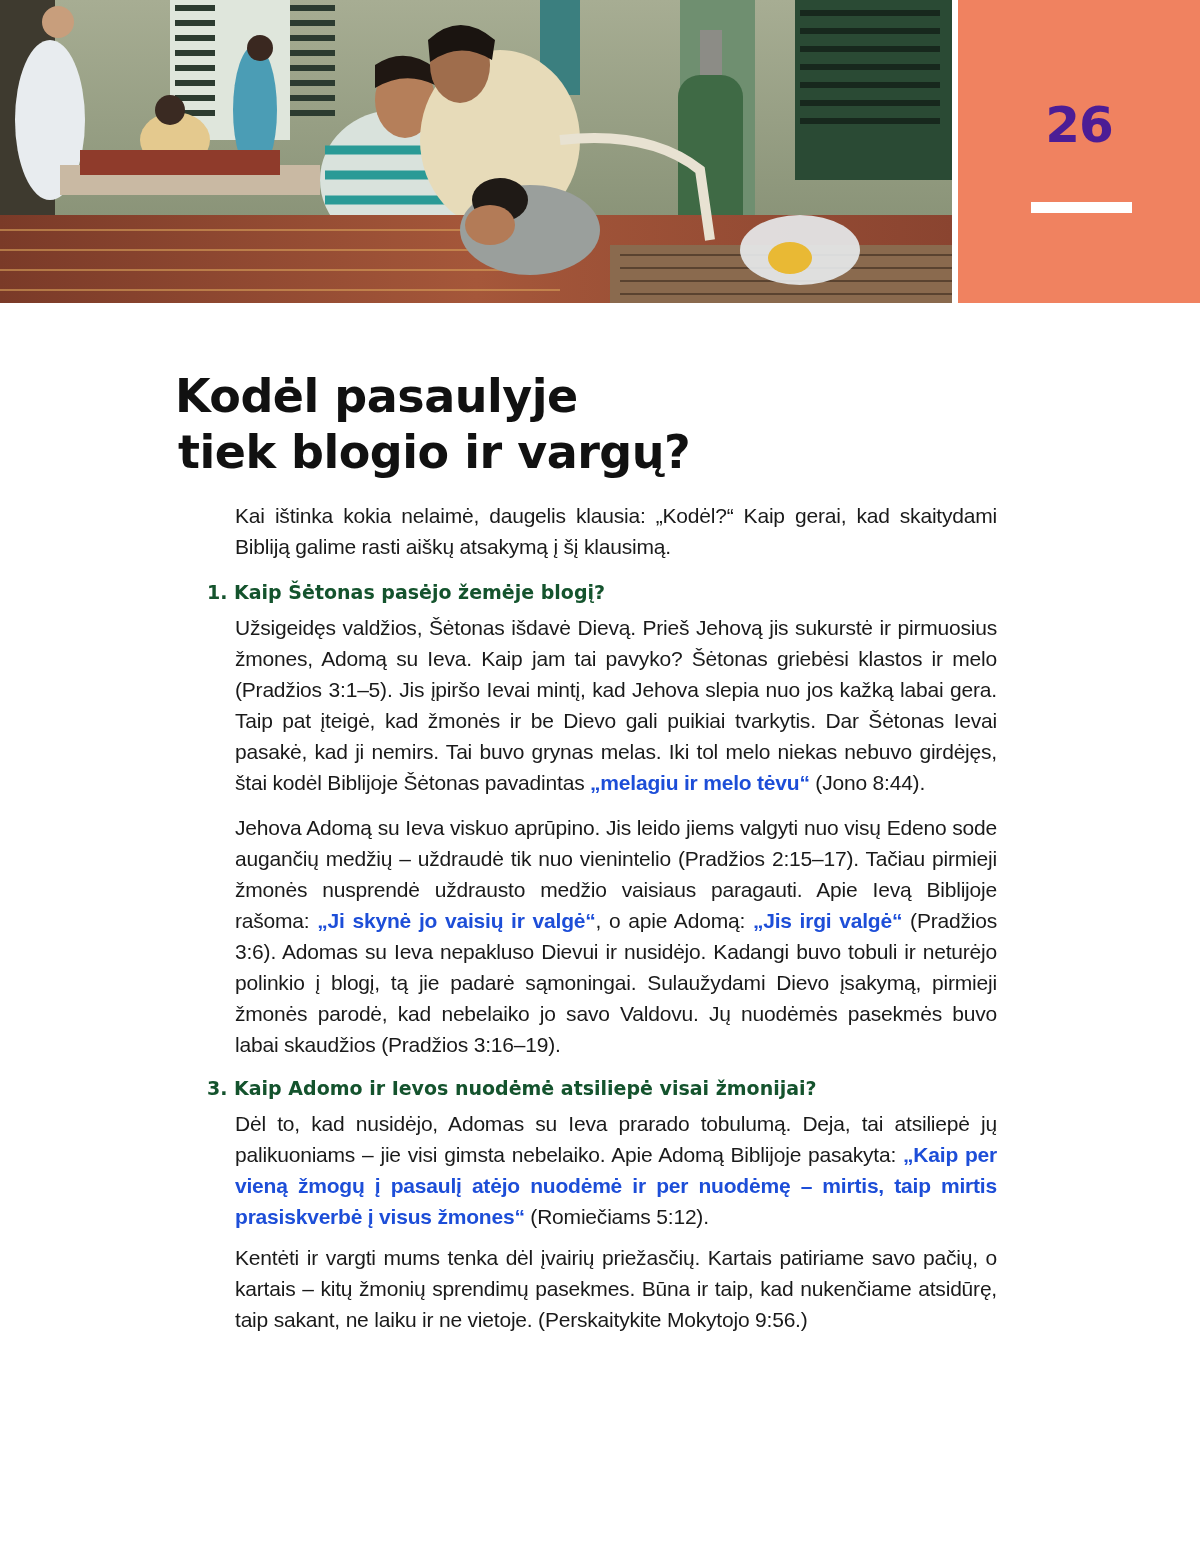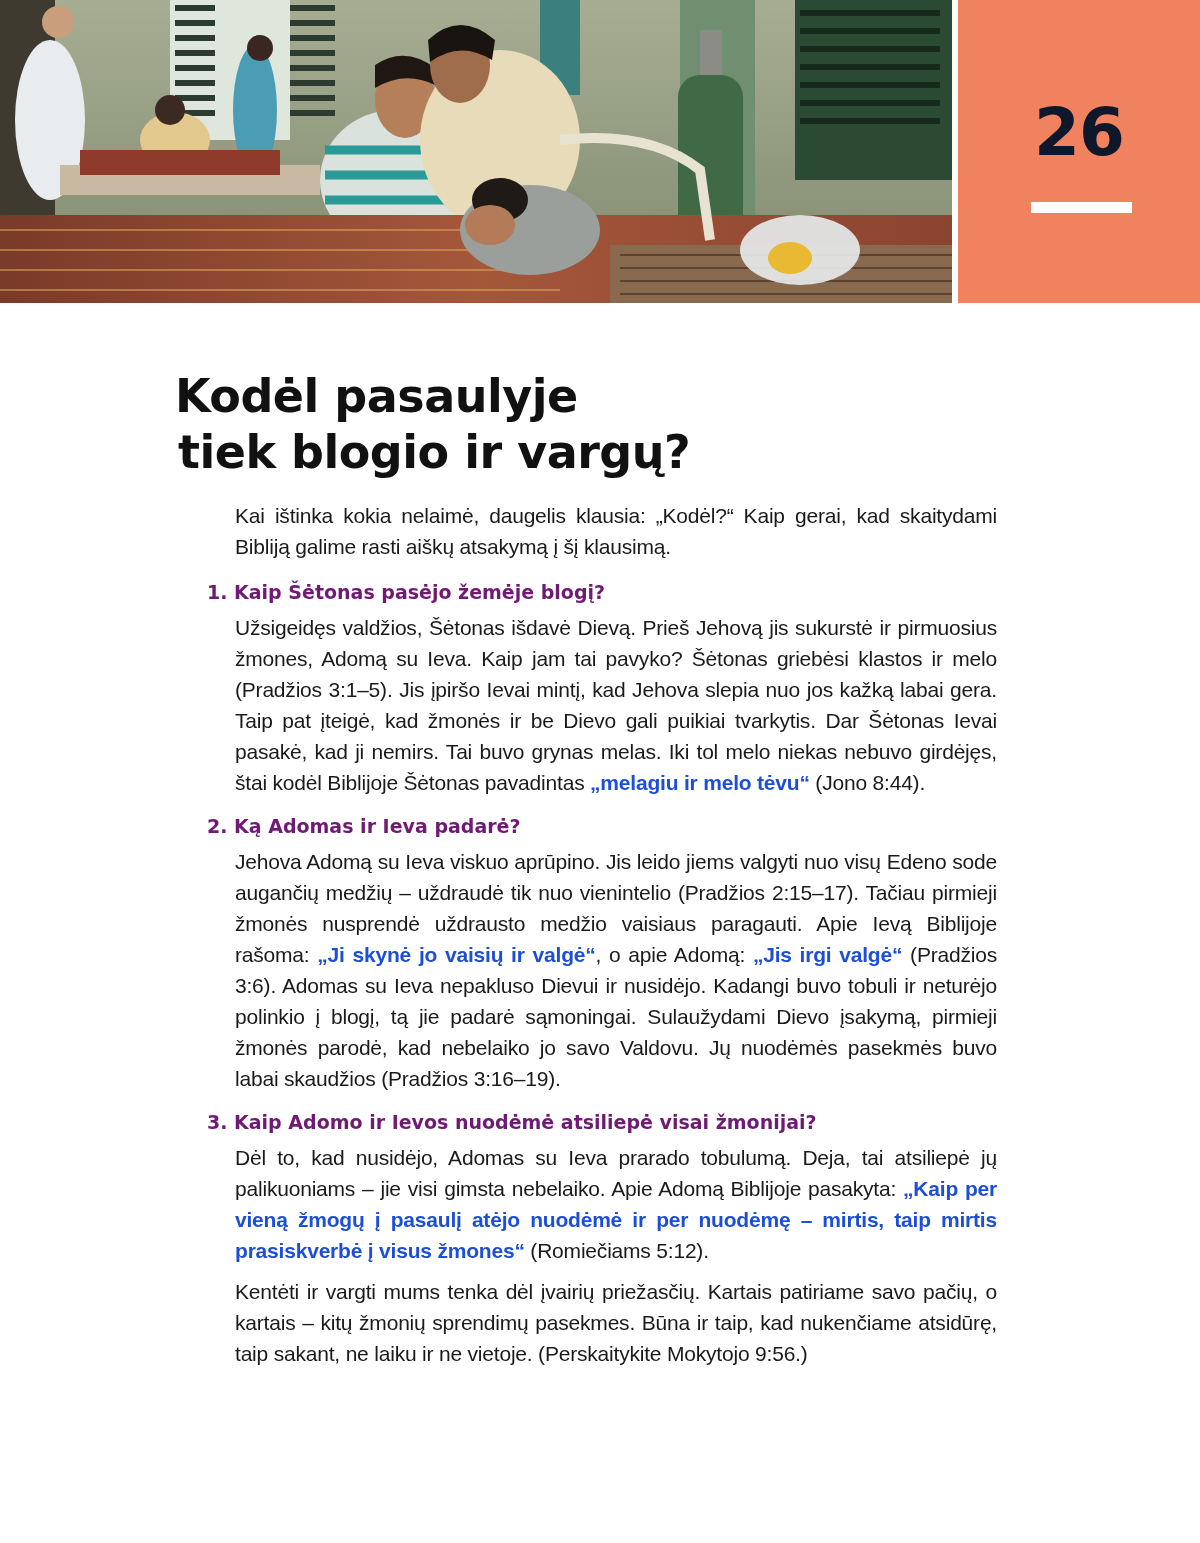--- a/index.html
+++ b/index.html
@@ -24,24 +24,24 @@
       position: absolute;
       left: 958px; top: 0;
       width: 242px; height: 303px;
       background: #f08260;
     }
     .lesson-number {
       position: absolute;
       left: 0; right: 0;
       top: 100px;
       text-align: center;
-      color: #0f172a;
+      color: #4c1d95;
       font-family: "DejaVu Sans", sans-serif;
       font-weight: bold;
-      font-size: 66px;
+      font-size: 50px;
       line-height: 1;
       letter-spacing: -1px;
     }
     .lesson-underline {
       position: absolute;
       left: 73px; top: 202px;
       width: 101px; height: 11px;
       background: #ffffff;
     }
     .title {
@@ -72,21 +72,21 @@
       color: #1a1a1a;
       letter-spacing: -0.2px;
     }
     .para b { font-weight: bold; color: #1d4ed8; }
     .q {
       margin: 0;
       font-family: "DejaVu Sans", sans-serif;
       font-weight: bold;
       font-size: 19px;
       line-height: 28px;
-      color: #701a75;
+      color: #14532d;
     }
     .intro { margin-bottom: 16px; }
     .gap-q { margin-top: 0; margin-bottom: 6px; }
     .sec { margin-bottom: 14px; }
     .sp { margin-top: 10px; }
   </style>
 </head>
 <body>
 
 <div class="hero">
@@ -191,21 +191,20 @@
 
 <div class="content">
   <p class="para intro">Kai ištinka kokia nelaimė, daugelis klausia: „Kodėl?“ Kaip gerai, kad skaitydami Bibliją galime rasti aiškų atsakymą į šį klausimą.</p>
 
   <div class="sec">
     <h2 class="q gap-q">1. Kaip Šėtonas pasėjo žemėje blogį?</h2>
     <p class="para"><span>Užsigeidęs valdžios, Šėtonas išdavė Dievą. Prieš Jehovą jis sukurstė ir pirmuosius žmones, Adomą su Ieva. Kaip jam tai pavyko? Šėtonas griebėsi klastos ir melo (Pradžios 3:1–5). Jis įpiršo Ievai mintį, kad Jehova slepia nuo jos kažką labai gera. Taip pat įteigė, kad žmonės ir be Dievo gali puikiai tvarkytis. Dar Šėtonas Ievai pasakė, kad ji nemirs. Tai buvo grynas melas. Iki tol melo niekas nebuvo girdėjęs, štai kodėl Biblijoje Šėtonas pavadintas </span><b>„melagiu ir melo tėvu“</b><span> (Jono 8:44).</span></p>
   </div>
 
   <div class="sec">
-    <h2 class="q gap-q">2. Ką Adomas ir Ieva padarė?</h2>
     <p class="para"><span>Jehova Adomą su Ieva viskuo aprūpino. Jis leido jiems valgyti nuo visų Edeno sode augančių medžių – uždraudė tik nuo vienintelio (Pradžios 2:15–17). Tačiau pirmieji žmonės nusprendė uždrausto medžio vaisiaus paragauti. Apie Ievą Biblijoje rašoma: </span><b>„Ji skynė jo vaisių ir valgė“</b><span>, o apie Adomą: </span><b>„Jis irgi valgė“</b><span> (Pradžios 3:6). Adomas su Ieva nepakluso Dievui ir nusidėjo. Kadangi buvo tobuli ir neturėjo polinkio į blogį, tą jie padarė sąmoningai. Sulaužydami Dievo įsakymą, pirmieji žmonės parodė, kad nebelaiko jo savo Valdovu. Jų nuodėmės pasekmės buvo labai skaudžios (Pradžios 3:16–19).</span></p>
   </div>
 
   <div class="sec">
     <h2 class="q gap-q">3. Kaip Adomo ir Ievos nuodėmė atsiliepė visai žmonijai?</h2>
     <p class="para"><span>Dėl to, kad nusidėjo, Adomas su Ieva prarado tobulumą. Deja, tai atsiliepė jų palikuoniams – jie visi gimsta nebelaiko. Apie Adomą Biblijoje pasakyta: </span><b>„Kaip per vieną žmogų į pasaulį atėjo nuodėmė ir per nuodėmę – mirtis, taip mirtis prasiskverbė į visus žmones“</b><span> (Romiečiams 5:12).</span></p>
     <p class="para sp">Kentėti ir vargti mums tenka dėl įvairių priežasčių. Kartais patiriame savo pačių, o kartais – kitų žmonių sprendimų pasekmes. Būna ir taip, kad nukenčiame atsidūrę, taip sakant, ne laiku ir ne vietoje. (Perskaitykite Mokytojo 9:56.)</p>
   </div>
 </div>
 

